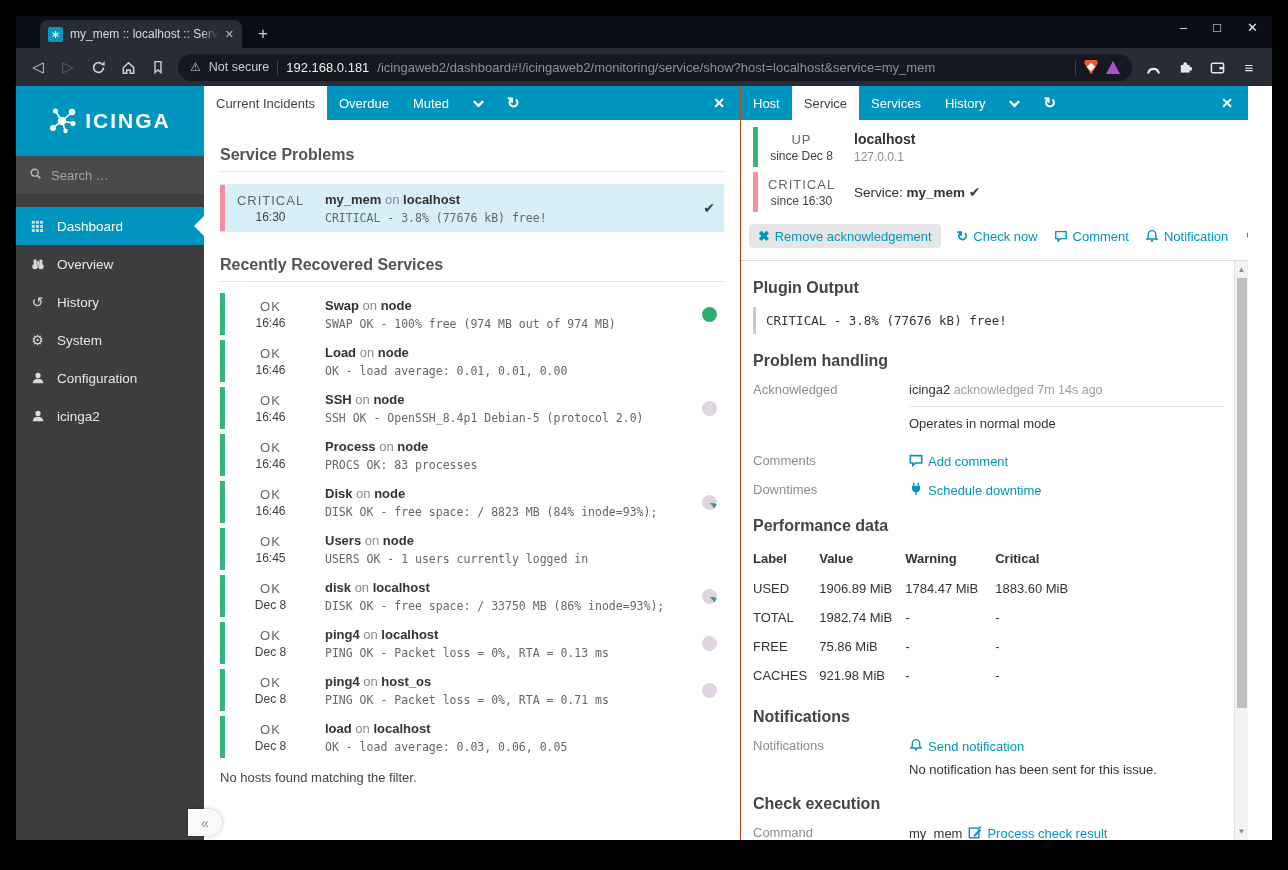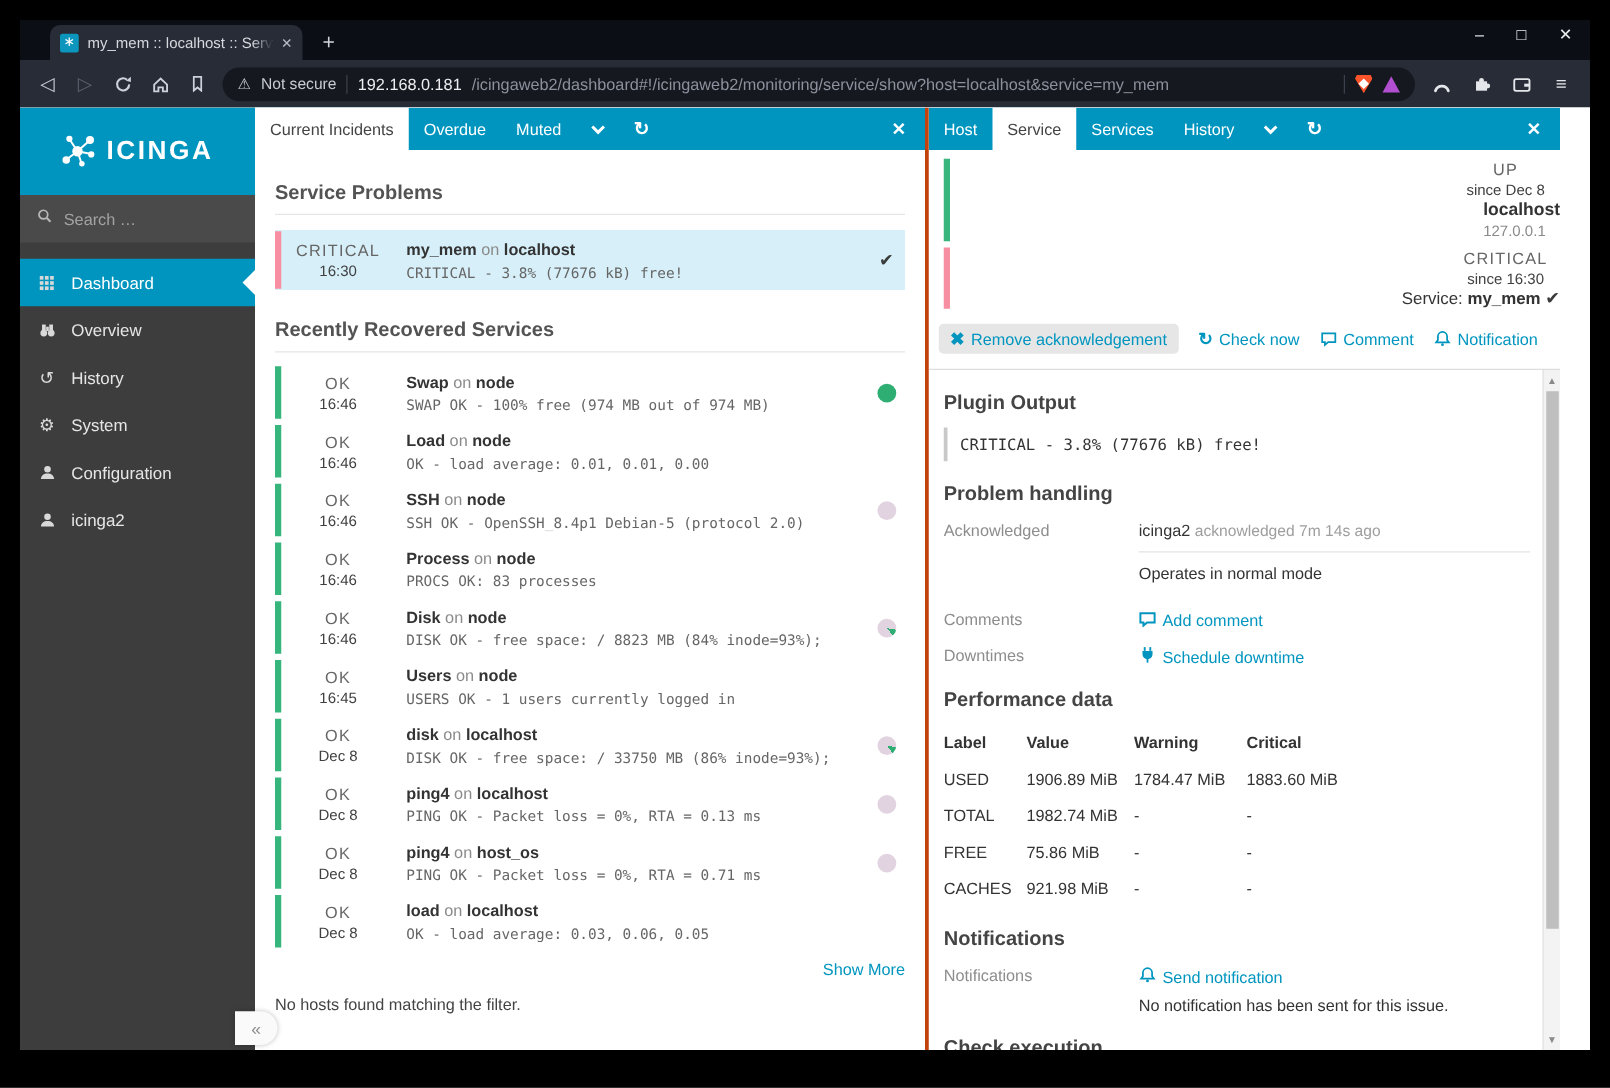--- a/index.html
+++ b/index.html
@@ -82,23 +82,23 @@
   .ackmark { color:#3b3b3b; font-size:14px; }
   .dot { width:15px; height:15px; border-radius:50%; }
   .dot-green { background:#2fae74; }
   .dot-pale { background:#e2d3e0; }
   .dot-pie { background:conic-gradient(from 100deg, #2fae74 0 42deg, #e2d3e0 42deg 360deg); }
   .showmore { text-align:right; margin:8px 0 2px; }
   .showmore span { color:#0095bf; font-size:13px; }
   .emptymsg { font-size:13px; color:#444; margin-top:11px; }
 
   
-  .rightpanel { width:508px; flex:0 0 auto; border-left:3px solid #c2410c; }
+  .rightpanel { width:508px; flex:0 0 auto; border-left:1px solid #c2410c; }
   .rp-head { flex:0 0 auto; padding:6px 0 0; border-bottom:1px solid #ddd; }
-  .hrow { position:relative; display:flex; align-items:flex-end; min-height:42px; margin:0 0 3px; padding:2px 0 2px 12px;flex-direction:column; }
+  .hrow { position:relative; display:flex; align-items:center; min-height:42px; margin:0 0 3px; padding:2px 0 2px 12px; }
   .hrow .bar { position:absolute; left:12px; top:1px; bottom:1px; width:5px; }
   .hrow .statecol { width:92px; }
   .hrow .statecol .tm { letter-spacing:0; }
   .hrow .maincol .name { font-size:14px; font-weight:bold; color:#333; }
   .hrow .maincol .addr { font-size:12px; color:#8a8a8a; margin-top:3px; }
   .svcline { font-size:13.5px; color:#333; }
   .svcline b { font-weight:bold; }
   .actions { display:flex; align-items:center; gap:16px; padding:8px 8px 12px 8px; }
   .action { display:flex; align-items:center; gap:5px; color:#0095bf; font-size:13px; white-space:nowrap; }
   .action.pill { background:#e6e6e6; border-radius:4px; padding:4px 9px; }
@@ -451,21 +451,20 @@
                   <div class="tm">Dec 8</div>
                 </span>
                 <span class="maincol">
                   <div class="ttl"><b>load</b> on <b>localhost</b></div>
                   <div class="out mono">OK - load average: 0.03, 0.06, 0.05</div>
                 </span>
                 <span class="rightcol"></span>
               </div>
             </div>
 
-          <div class="showmore"><span>Show More</span></div>
 
           <div class="emptymsg">No hosts found matching the filter.</div>
         </div>
       </section>
 
       <section class="panel rightpanel">
         <div class="tabbar">
           <span id="right-tabs" style="display:flex;">
               <span class="tab">Host</span>
               <span class="tab active">Service</span>

